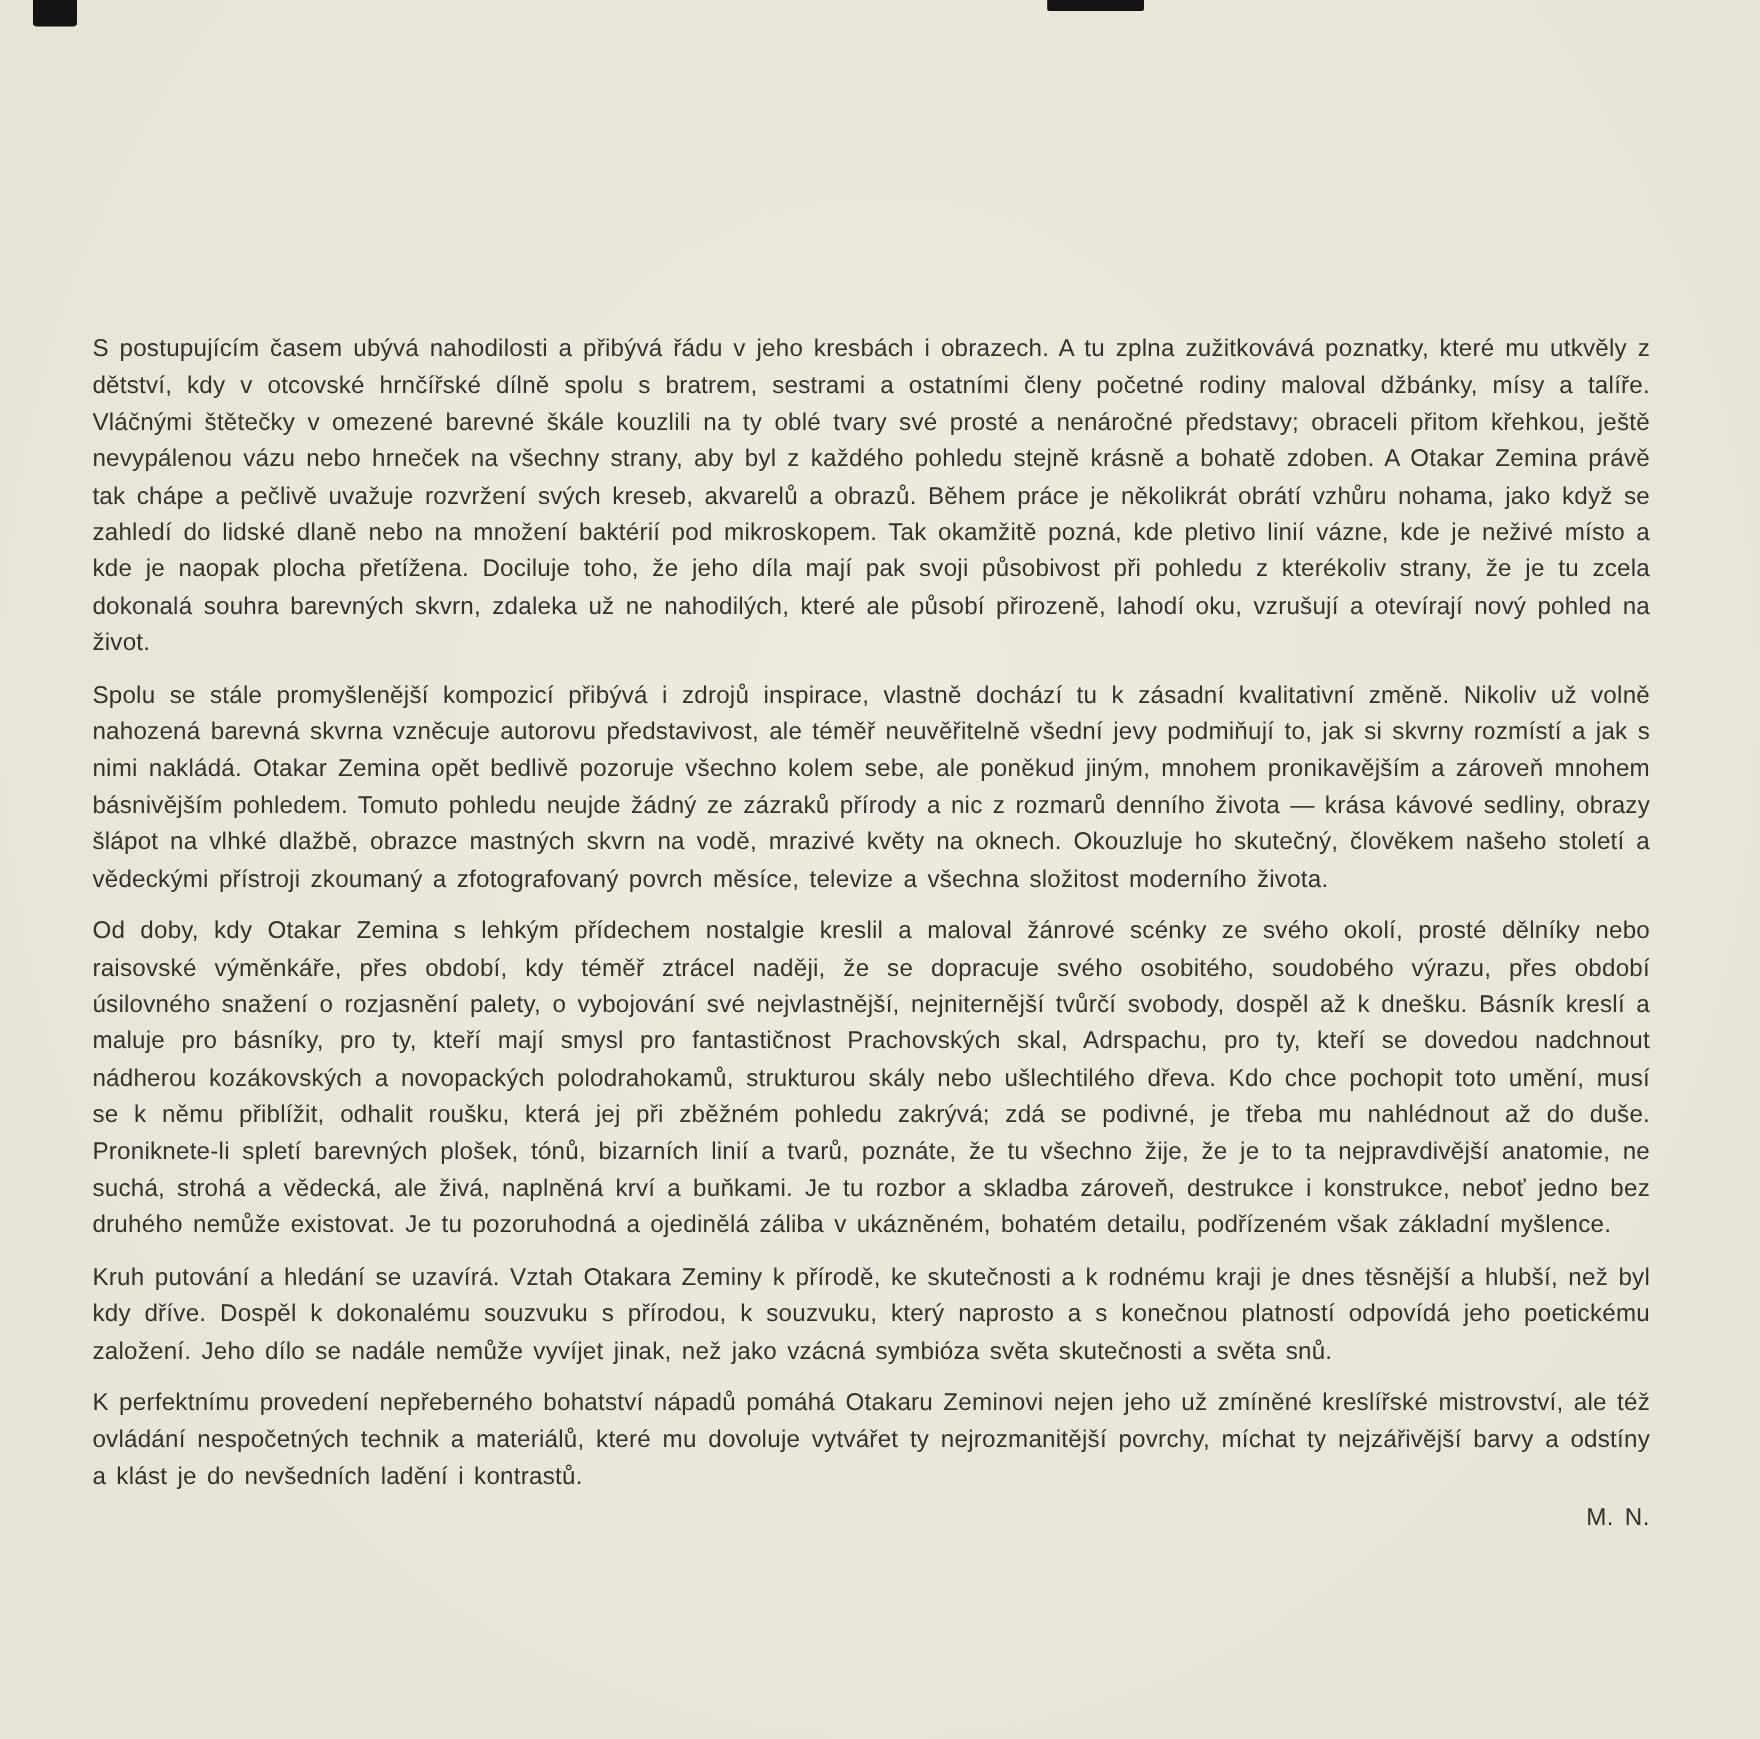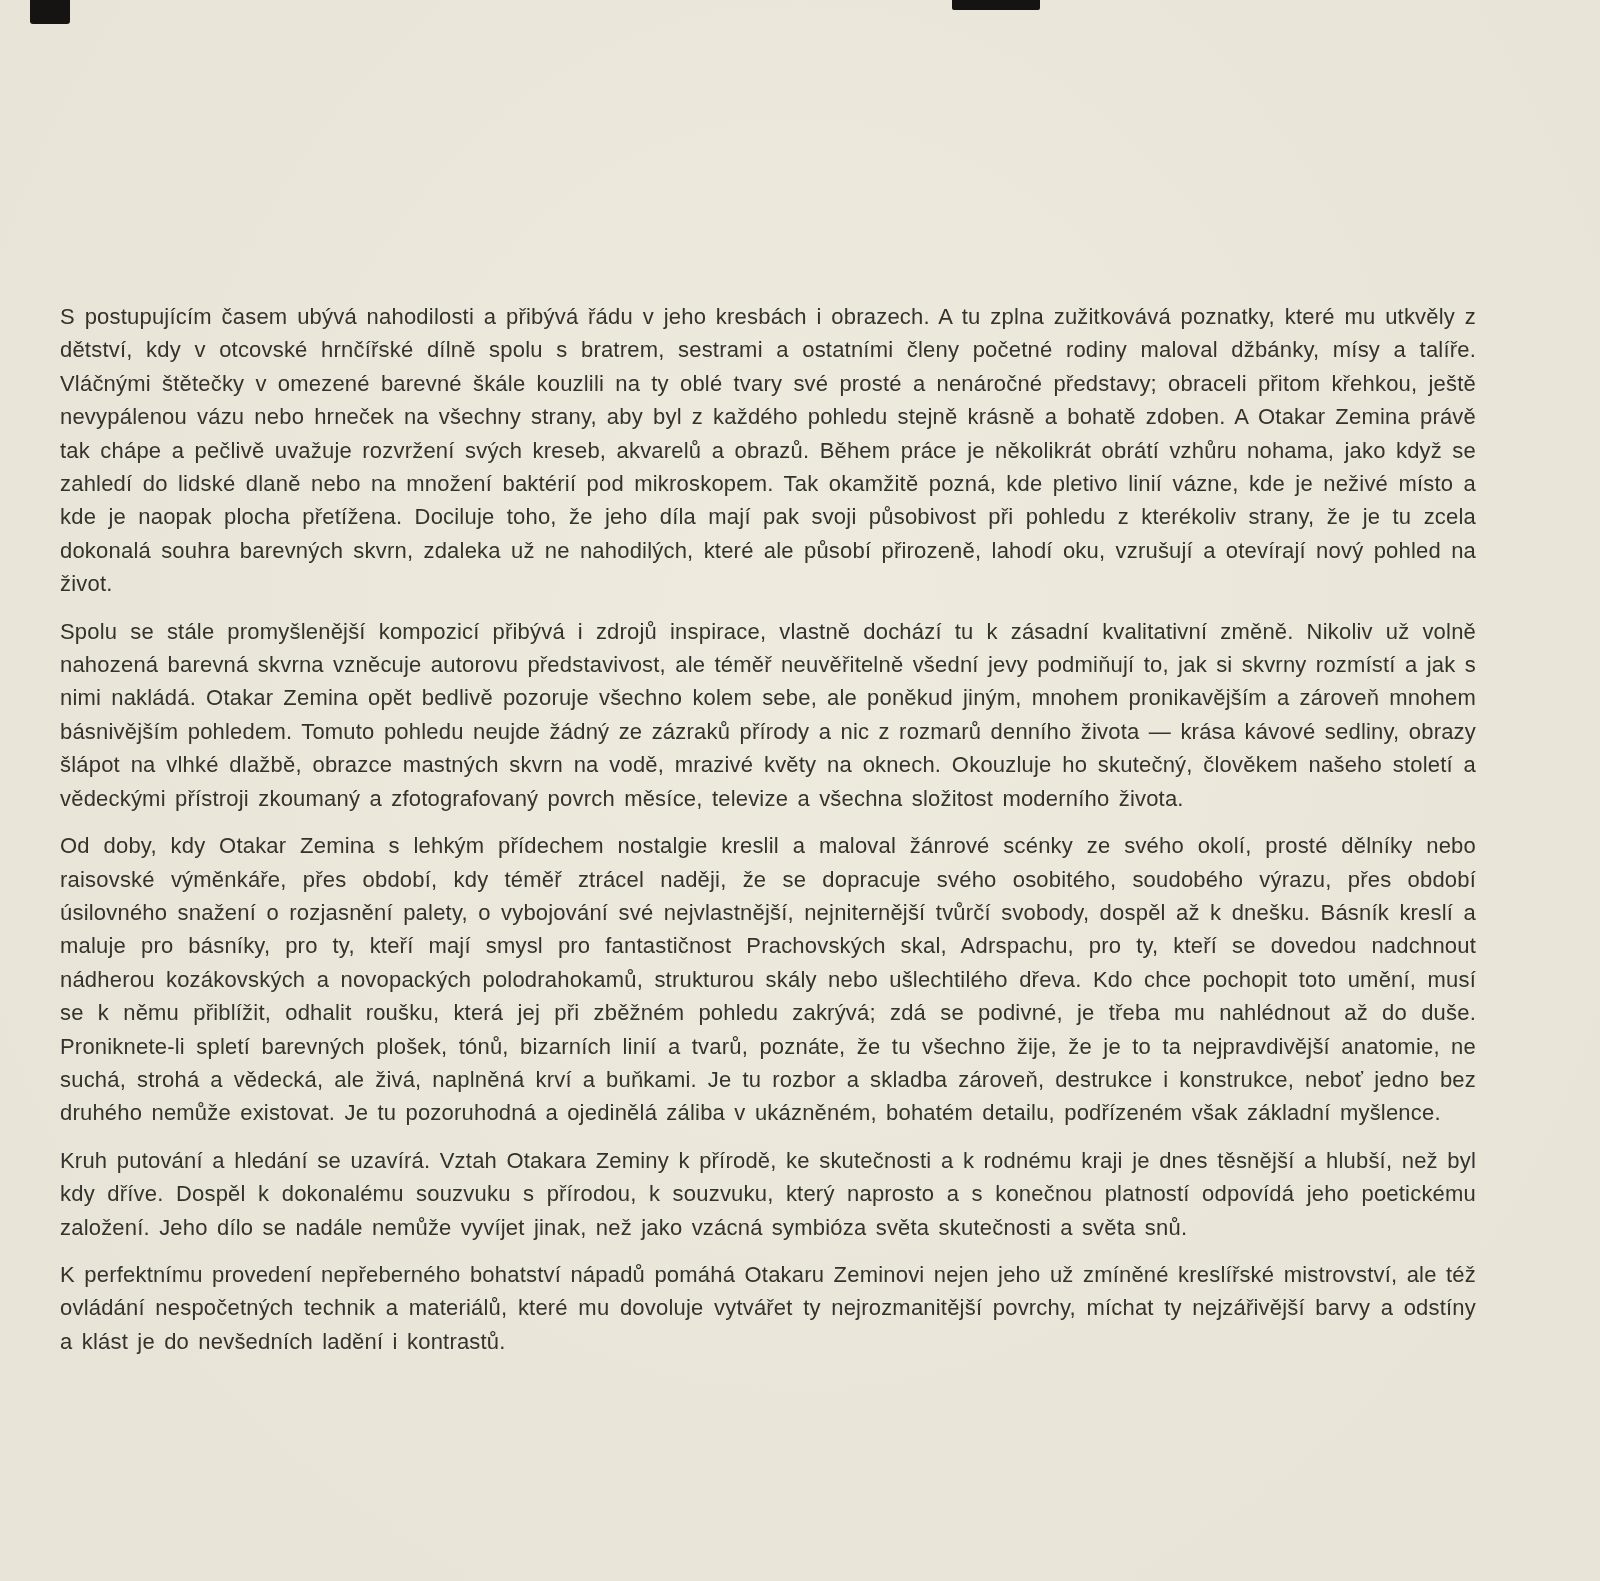--- a/index.html
+++ b/index.html
@@ -22,21 +22,21 @@
       #ece8db;
   }
   .scan-mark {
     position: absolute;
     background: #151412;
   }
   .scan-mark.m1 { left: 30px; top: 0; width: 40px; height: 24px; border-radius: 0 0 3px 3px; }
   .scan-mark.m2 { left: 952px; top: 0; width: 88px; height: 10px; border-radius: 0 0 2px 2px; }
   .text-block {
     position: absolute;
-    left: 60px;
+    left: 84px;
     top: 300px;
     width: 1416px;
     color: #34322c;
     font-size: 22px;
     line-height: 33.4px;
     text-align: justify;
     letter-spacing: 0.2px;
     word-spacing: 3px;
   }
   .text-block p {
@@ -59,13 +59,14 @@
 
 <div class="scan-mark m1"></div>
 <div class="scan-mark m2"></div>
 
 <div class="text-block" style="color: rgb(52, 50, 44);">
   <p>S postupujícím časem ubývá nahodilosti a přibývá řádu v jeho kresbách i obrazech. A tu zplna zužitkovává poznatky, které mu utkvěly z dětství, kdy v otcovské hrnčířské dílně spolu s bratrem, sestrami a ostatními členy početné rodiny maloval džbánky, mísy a talíře. Vláčnými štětečky v omezené barevné škále kouzlili na ty oblé tvary své prosté a nenáročné představy; obraceli přitom křehkou, ještě nevypálenou vázu nebo hrneček na všechny strany, aby byl z každého pohledu stejně krásně a bohatě zdoben. A Otakar Zemina právě tak chápe a pečlivě uvažuje rozvržení svých kreseb, akvarelů a obrazů. Během práce je několikrát obrátí vzhůru nohama, jako když se zahledí do lidské dlaně nebo na množení baktérií pod mikroskopem. Tak okamžitě pozná, kde pletivo linií vázne, kde je neživé místo a kde je naopak plocha přetížena. Dociluje toho, že jeho díla mají pak svoji působivost při pohledu z kterékoliv strany, že je tu zcela dokonalá souhra barevných skvrn, zdaleka už ne nahodilých, které ale působí přirozeně, lahodí oku, vzrušují a otevírají nový pohled na život.</p>
   <p>Spolu se stále promyšlenější kompozicí přibývá i zdrojů inspirace, vlastně dochází tu k zásadní kvalitativní změně. Nikoliv už volně nahozená barevná skvrna vzněcuje autorovu představivost, ale téměř neuvěřitelně všední jevy podmiňují to, jak si skvrny rozmístí a jak s nimi nakládá. Otakar Zemina opět bedlivě pozoruje všechno kolem sebe, ale poněkud jiným, mnohem pronikavějším a zároveň mnohem básnivějším pohledem. Tomuto pohledu neujde žádný ze zázraků přírody a nic z rozmarů denního života — krása kávové sedliny, obrazy šlápot na vlhké dlažbě, obrazce mastných skvrn na vodě, mrazivé květy na oknech. Okouzluje ho skutečný, člověkem našeho století a vědeckými přístroji zkoumaný a zfotografovaný povrch měsíce, televize a všechna složitost moderního života.</p>
   <p>Od doby, kdy Otakar Zemina s lehkým přídechem nostalgie kreslil a maloval žánrové scénky ze svého okolí, prosté dělníky nebo raisovské výměnkáře, přes období, kdy téměř ztrácel naději, že se dopracuje svého osobitého, soudobého výrazu, přes období úsilovného snažení o rozjasnění palety, o vybojování své nejvlastnější, nejniternější tvůrčí svobody, dospěl až k dnešku. Básník kreslí a maluje pro básníky, pro ty, kteří mají smysl pro fantastičnost Prachovských skal, Adrspachu, pro ty, kteří se dovedou nadchnout nádherou kozákovských a novopackých polodrahokamů, strukturou skály nebo ušlechtilého dřeva. Kdo chce pochopit toto umění, musí se k němu přiblížit, odhalit roušku, která jej při zběžném pohledu zakrývá; zdá se podivné, je třeba mu nahlédnout až do duše. Proniknete-li spletí barevných plošek, tónů, bizarních linií a tvarů, poznáte, že tu všechno žije, že je to ta nejpravdivější anatomie, ne suchá, strohá a vědecká, ale živá, naplněná krví a buňkami. Je tu rozbor a skladba zároveň, destrukce i konstrukce, neboť jedno bez druhého nemůže existovat. Je tu pozoruhodná a ojedinělá záliba v ukázněném, bohatém detailu, podřízeném však základní myšlence.</p>
   <p>Kruh putování a hledání se uzavírá. Vztah Otakara Zeminy k přírodě, ke skutečnosti a k rodnému kraji je dnes těsnější a hlubší, než byl kdy dříve. Dospěl k dokonalému souzvuku s přírodou, k souzvuku, který naprosto a s konečnou platností odpovídá jeho poetickému založení. Jeho dílo se nadále nemůže vyvíjet jinak, než jako vzácná symbióza světa skutečnosti a světa snů.</p>
   <p>K perfektnímu provedení nepřeberného bohatství nápadů pomáhá Otakaru Zeminovi nejen jeho už zmíněné kreslířské mistrovství, ale též ovládání nespočetných technik a materiálů, které mu dovoluje vytvářet ty nejrozmanitější povrchy, míchat ty nejzářivější barvy a odstíny a klást je do nevšedních ladění i kontrastů.</p>
+  <div class="signature">M. N.</div>
 </div>
 
 </body></html>

